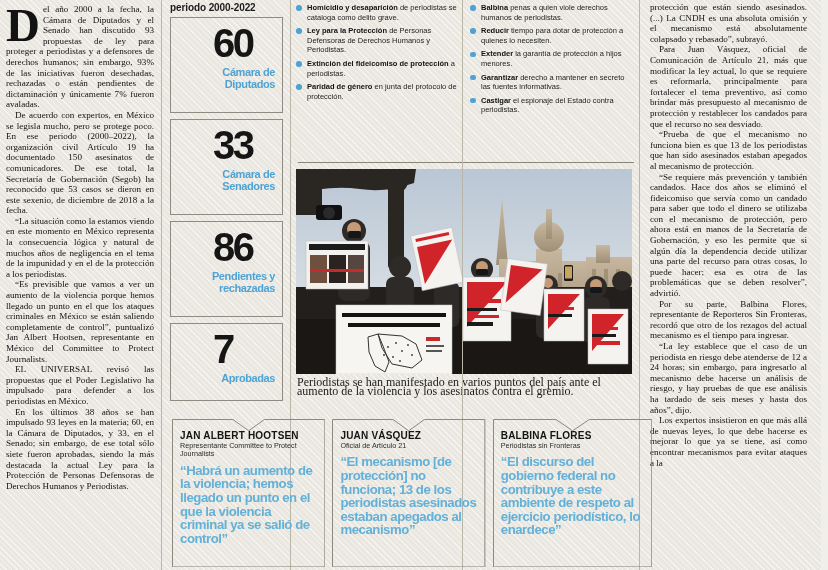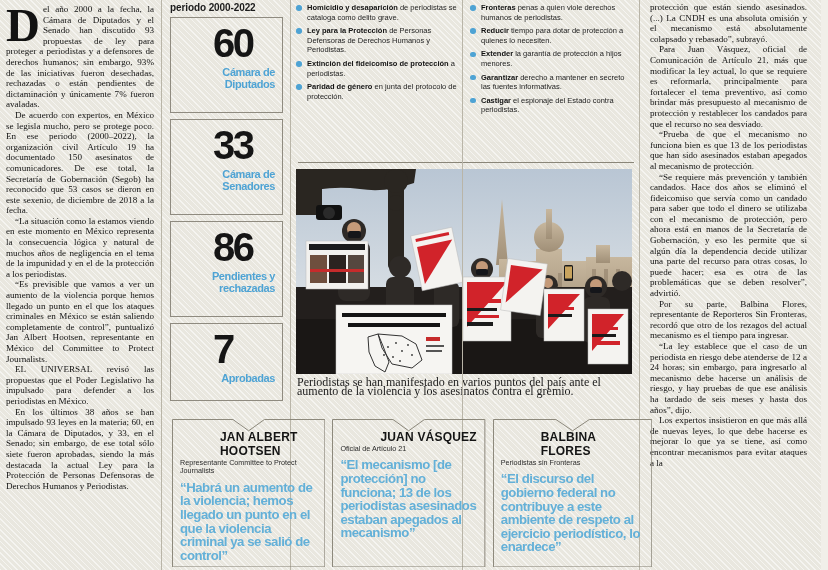--- a/index.html
+++ b/index.html
@@ -202,26 +202,25 @@
     padding: 9px 8px 4px 8px;
   }
   .quote-frame {
     position: absolute;
     inset: 0;
     pointer-events: none;
   }
   .quote-name {
     font-family: "Liberation Sans", sans-serif;
     font-weight: 700;
-    font-size: 12px;
+    font-size: 10px;
     letter-spacing: 0.2px;
     color: #141414;
     margin-bottom: 1px;
     margin-top: 2px;
-    margin-left: 40px;
   }
   .quote-role {
     font-family: "Liberation Sans", sans-serif;
     font-size: 7.2px;
     line-height: 8.4px;
     color: #2b2b2b;
     margin-bottom: 5px;
   }
   .quote-text {
     font-family: "Liberation Sans", sans-serif;
@@ -289,21 +288,21 @@
         <ul class="bullets">
           <li><span class="bullet-dot"></span><b>Homicidio y desaparición</b><span> de periodistas se cataloga como delito grave.</span></li>
           <li><span class="bullet-dot"></span><b>Ley para la Protección</b><span> de Personas Defensoras de Derechos Humanos y Periodistas.</span></li>
           <li><span class="bullet-dot"></span><b>Extinción del fideicomiso de protección</b><span> a periodistas.</span></li>
           <li><span class="bullet-dot"></span><b>Paridad de género</b><span> en junta del protocolo de protección.</span></li>
         </ul>
       </div>
 
       <div class="bullet-col">
         <ul class="bullets">
-          <li><span class="bullet-dot"></span><b>Fronteras</b><span> penas a quien viole derechos humanos de periodistas.</span></li>
+          <li><span class="bullet-dot"></span><b>Balbina</b><span> penas a quien viole derechos humanos de periodistas.</span></li>
           <li><span class="bullet-dot"></span><b>Reducir</b><span> tiempo para dotar de protección a quienes lo necesiten.</span></li>
           <li><span class="bullet-dot"></span><b>Extender</b><span> la garantía de protección a hijos menores.</span></li>
           <li><span class="bullet-dot"></span><b>Garantizar</b><span> derecho a mantener en secreto las fuentes informativas.</span></li>
           <li><span class="bullet-dot"></span><b>Castigar</b><span> el espionaje del Estado contra periodistas.</span></li>
         </ul>
       </div>
     </div>
 
     <hr class="hr-thin">
 

